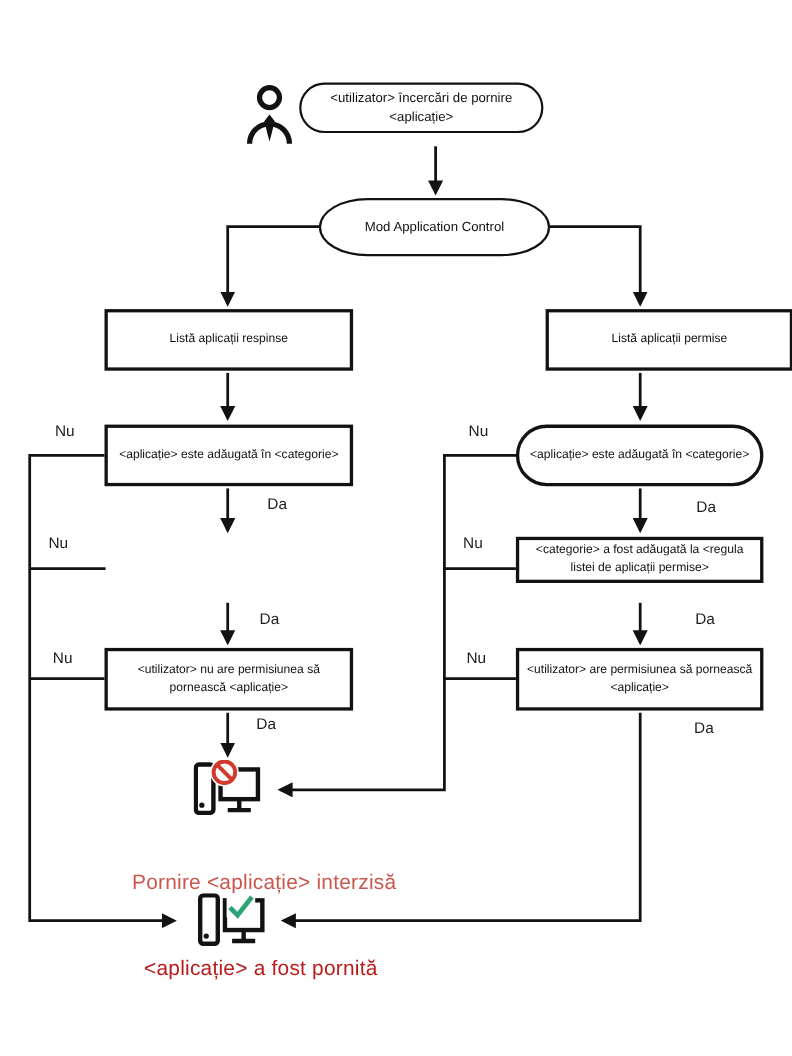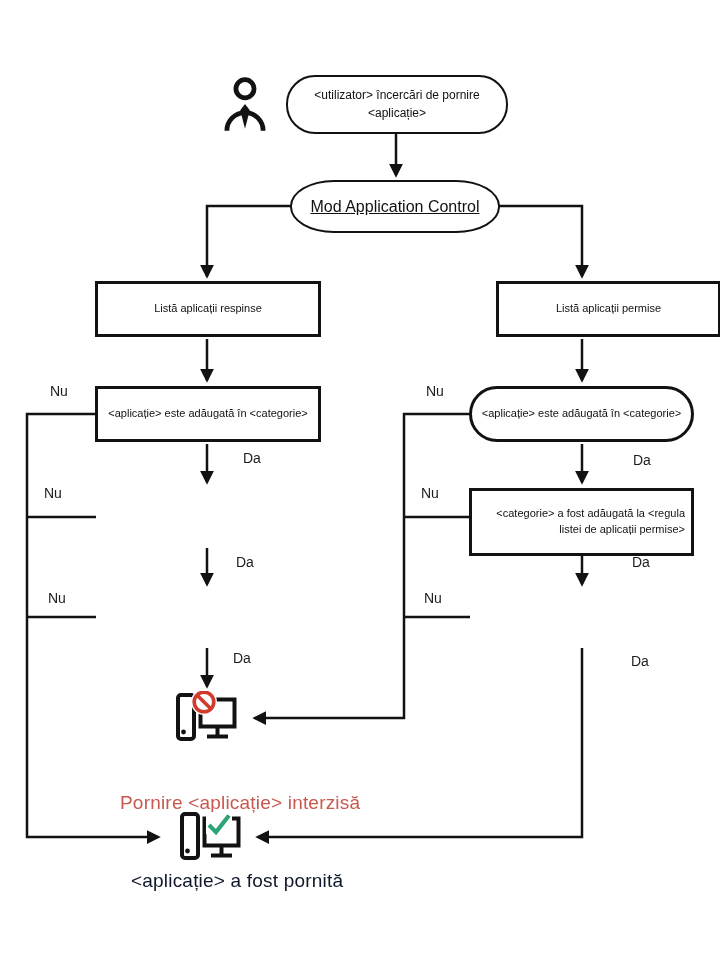--- a/index.html
+++ b/index.html
@@ -8,26 +8,26 @@
     font-family:"Liberation Sans", sans-serif;color:#111;overflow:hidden;
   }
   .connectors{position:absolute;left:0;top:0;pointer-events:none;}
   .node{
     position:absolute;box-sizing:border-box;background:#fff;
     border:3px solid #121212;display:flex;flex-direction:column;
     align-items:center;justify-content:center;text-align:center;
     font-size:11px;line-height:1.45;padding:3px 6px;
   }
   .pill{border-radius:29px;border-width:2.5px;font-size:12px;}
-  .ellipse{border-radius:44px / 26px;border-width:2.5px;font-size:16px;text-decoration:underline;}
+  .ellipse{border-radius:44px / 26px;border-width:2.5px;font-size:12px;}
   .stadium{border-radius:28px;}
   .lbl{position:absolute;font-size:14px;color:#1c1c1c;}
   .outcome{position:absolute;font-size:19px;letter-spacing:.2px;}
   .outcome.denied{color:#c9584e;}
-  .outcome.started{color:#0f172a;}
+  .outcome.started{color:#b91c1c;}
   .iconbox{position:absolute;}
 </style>
 </head>
 <body>
 
 <div class="canvas">
 
   <svg class="connectors" width="720" height="960" aria-hidden="true">
     <defs>
       <marker id="arw" viewBox="0 0 10 10" refX="8" refY="5" markerWidth="5.5" markerHeight="5.5" orient="auto-start-reverse">
@@ -64,44 +64,50 @@
   </svg>
 
   <div class="iconbox" style="left:224px;top:76px;">
     <svg width="42" height="56" viewBox="0 0 44 58" aria-hidden="true">
       <circle cx="22" cy="13" r="9.5" fill="none" stroke="#121212" stroke-width="5"></circle>
       <path d="M3,57 A19,19 0 0 1 41,57" fill="none" stroke="#121212" stroke-width="5"></path>
       <path d="M22,29 L27,35.5 L22,55 L17,35.5 Z" fill="#121212"></path>
     </svg>
   </div>
 
-  <div class="node pill" style="left:286px;top:75px;width:222px;height:59px;">
+  <div class="node pill" style="left:272px;top:75px;width:222px;height:46px;">
     <span>&lt;utilizator&gt; încercări de pornire</span>
     <span>&lt;aplicație&gt;</span>
   </div>
 
   <div class="node ellipse" style="left:290px;top:180px;width:210px;height:53px;">
     <span>Mod Application Control</span>
   </div>
 
   <div class="node" style="left:95px;top:281px;width:226px;height:56px;justify-content:center;">
     <span>Listă aplicații respinse</span>
   </div>
   <div class="node" style="left:95px;top:386px;width:226px;height:56px;">
     <span>&lt;aplicație&gt;  este adăugată în  &lt;categorie&gt;</span>
   </div>
+  <div class="node" style="left:95px;top:589px;width:226px;height:57px;">
+    <span>&lt;utilizator&gt; nu are permisiunea să pornească &lt;aplicație&gt;</span>
+  </div>
 
   <div class="node" style="left:496px;top:281px;width:225px;height:56px;">
     <span>Listă aplicații permise</span>
   </div>
   <div class="node stadium" style="left:469px;top:386px;width:225px;height:56px;">
     <span>&lt;aplicație&gt;  este adăugată în  &lt;categorie&gt;</span>
   </div>
-  <div class="node" style="left:469px;top:488px;width:225px;height:68px;text-align:right;">
+  <div class="node" style="left:469px;top:488px;width:225px;height:42px;">
     <span>&lt;categorie&gt; a fost adăugată la &lt;regula listei de aplicații permise&gt;</span>
+  </div>
+  <div class="node" style="left:469px;top:589px;width:225px;height:57px;">
+    <span>&lt;utilizator&gt; are permisiunea să pornească &lt;aplicație&gt;</span>
   </div>
 
   <div class="lbl" style="left:50px;top:383px;">Nu</div>
   <div class="lbl" style="left:44px;top:485px;">Nu</div>
   <div class="lbl" style="left:48px;top:590px;">Nu</div>
   <div class="lbl" style="left:243px;top:450px;">Da</div>
   <div class="lbl" style="left:236px;top:554px;">Da</div>
   <div class="lbl" style="left:233px;top:650px;">Da</div>
   <div class="lbl" style="left:426px;top:383px;">Nu</div>
   <div class="lbl" style="left:421px;top:485px;">Nu</div>

